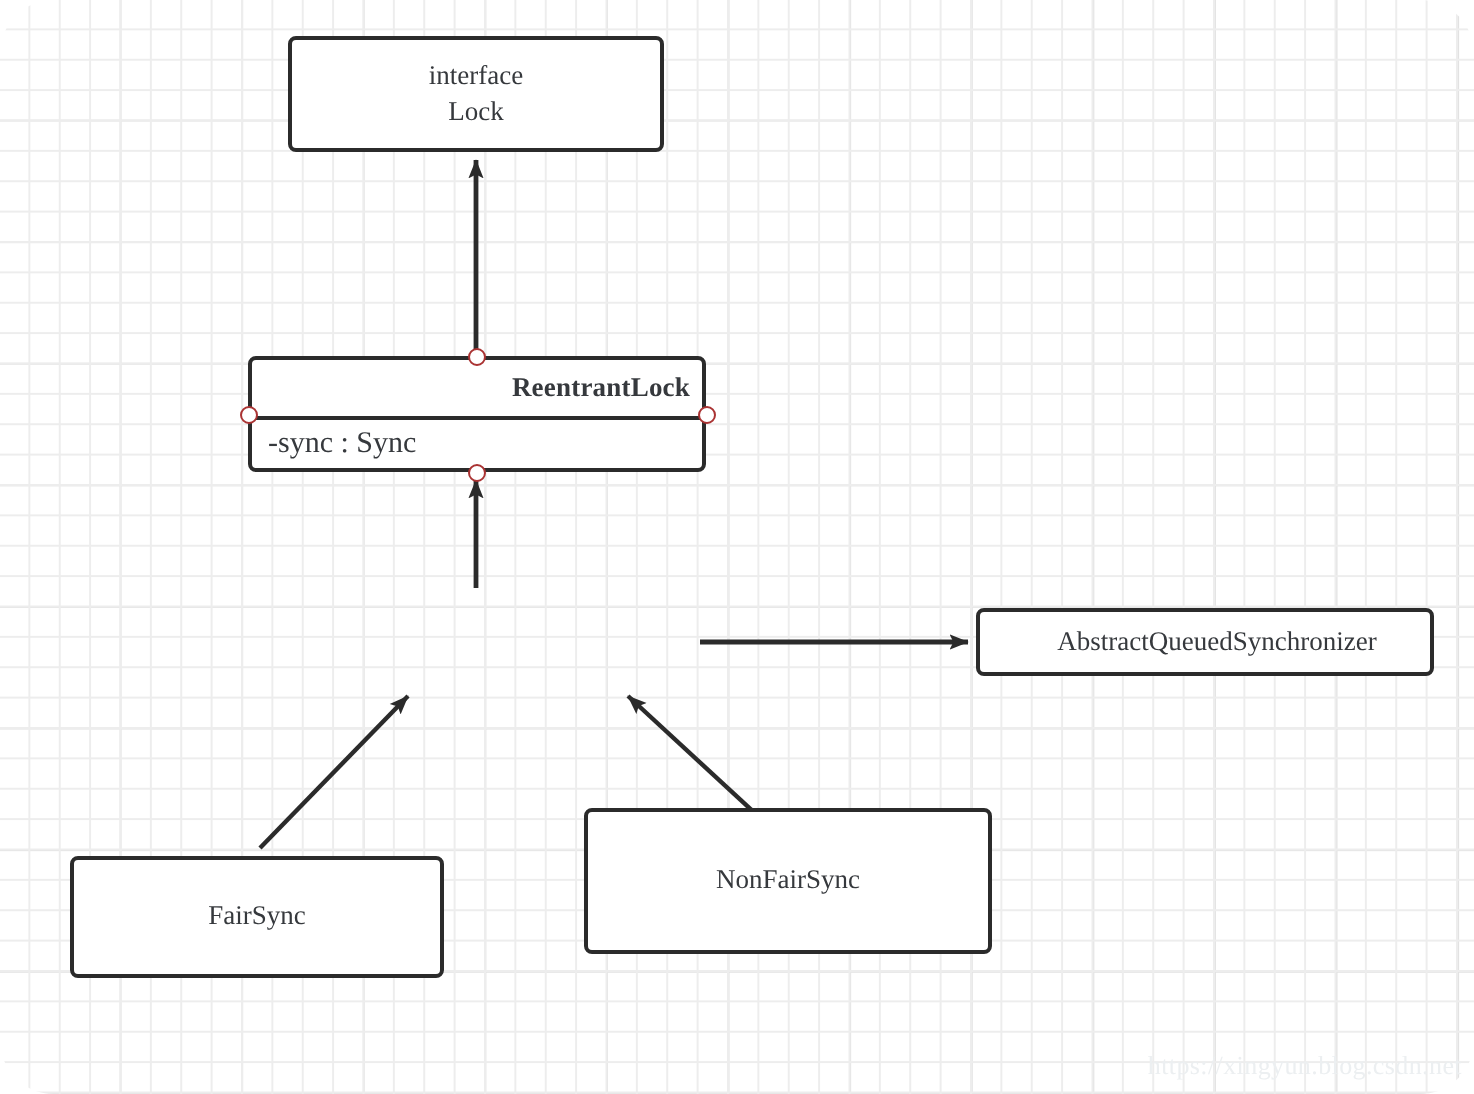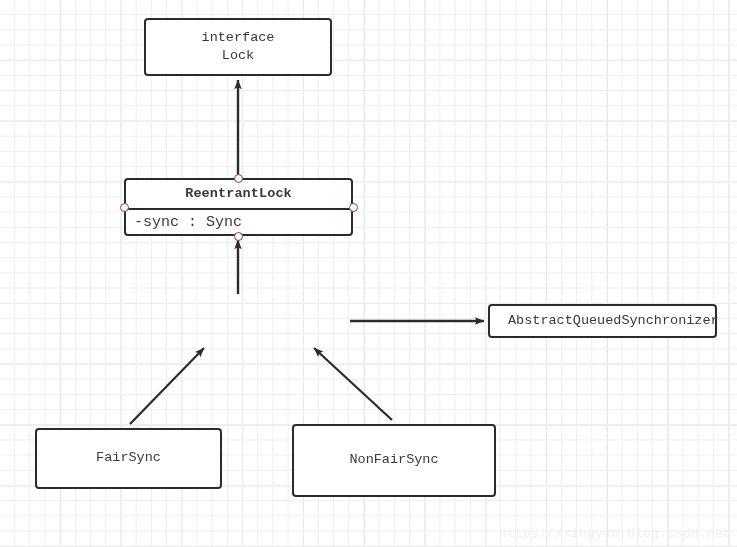--- a/index.html
+++ b/index.html
@@ -13,21 +13,22 @@
     height: 547px;
     overflow: hidden;
     background-color: #ffffff;
     background-image:
       linear-gradient(to right, #ededed 1px, transparent 1px),
       linear-gradient(to bottom, #ededed 1px, transparent 1px),
       linear-gradient(to right, #e2e2e2 1px, transparent 1px),
       linear-gradient(to bottom, #e2e2e2 1px, transparent 1px);
     background-size: 15.2px 15.2px, 15.2px 15.2px, 60.8px 60.8px, 60.8px 60.8px;
     background-position: -1px -1px, -1px -1px, -1px -1px, -1px -1px;
-    font-family: Liberation Mono, monospace;
+    font-family: Liberation Serif, serif;
+    border-radius: 27px;
   }
   .node {
     position: absolute;
     box-sizing: border-box;
     border: 2.2px solid #2b2b2b;
     border-radius: 4px;
     background: #ffffff;
     display: flex;
     flex-direction: column;
     align-items: stretch;
@@ -43,21 +44,21 @@
     padding: 0 6px;
   }
   .node-title.bold {
     font-weight: bold;
     font-size: 13.5px;
     letter-spacing: .1px;
   }
   .uml-header {
     display: flex;
     align-items: center;
-    justify-content: center;
+    justify-content: flex-end;
     flex: 0 0 auto;
     height: 28px;
     border-bottom: 2.2px solid #2b2b2b;
   }
   .uml-attrs {
     flex: 1 1 auto;
     display: flex;
     align-items: center;
     padding-left: 8px;
     font-size: 15px;
@@ -131,21 +132,21 @@
 
 
   <div class="node" style="left:488px; top:304px; width:229px; height:34px; z-index:4;padding-left:12px;">
     <div class="node-title">AbstractQueuedSynchronizer</div>
   </div>
 
   <div class="node" style="left:35px; top:428px; width:187px; height:61px; z-index:4;">
     <div class="node-title">FairSync</div>
   </div>
 
-  <div class="node" style="left:292px; top:424px; width:204px; height:73px; z-index:4;">
+  <div class="node" style="left:292px; top:404px; width:204px; height:73px; z-index:4;">
     <div class="node-title">NonFairSync</div>
   </div>
 
   <div class="handle" style="left:234px; top:174px;"></div>
   <div class="handle" style="left:120px; top:203px;"></div>
   <div class="handle" style="left:349px; top:203px;"></div>
   <div class="handle" style="left:234px; top:232px;"></div>
 
   <div class="watermark">https://xingyun.blog.csdn.net</div>
 

